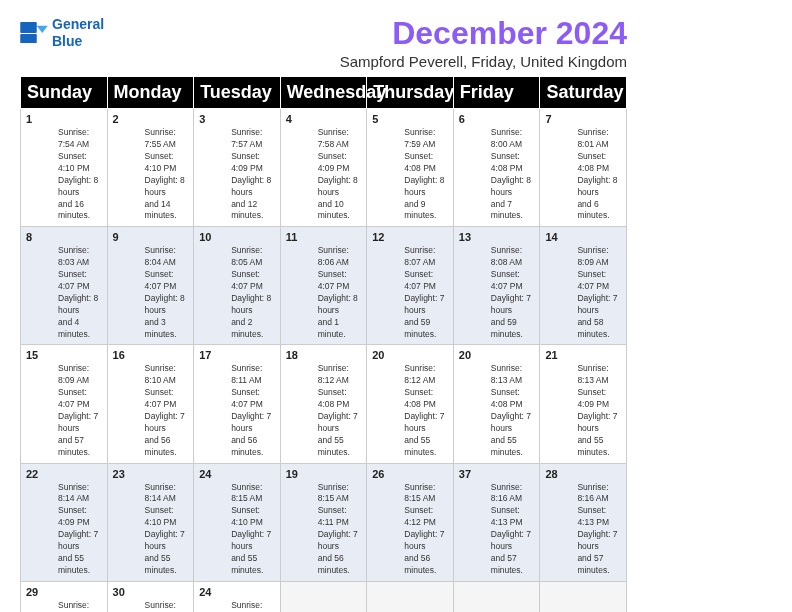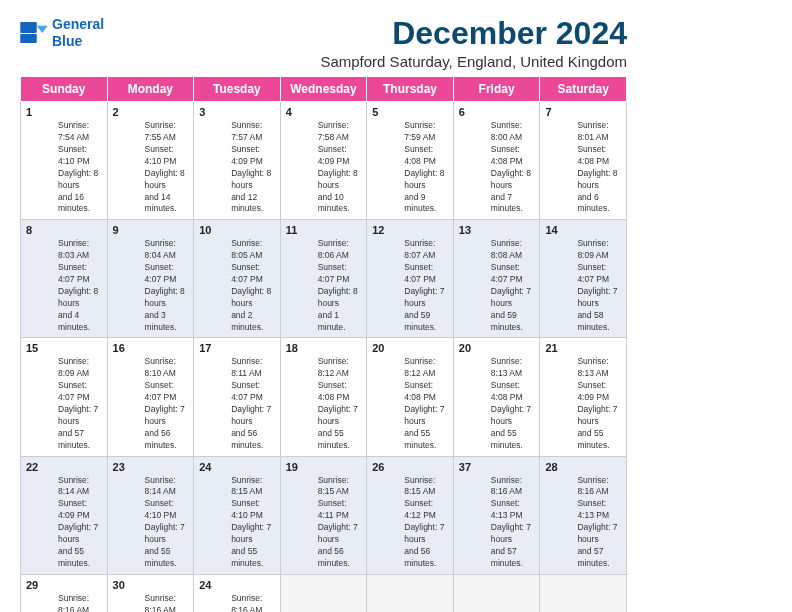--- a/index.html
+++ b/index.html
@@ -38,40 +38,40 @@
     .logo-icon {
       width: 28px;
       height: 22px;
     }
     .title-section {
       text-align: right;
     }
     .month-title {
       font-size: 32px;
       font-weight: bold;
-      color: #0c4a6e;
+      color: #8b5cf6;
       line-height: 1.1;
     }
     .subtitle {
       font-size: 15px;
       color: #333;
       margin-top: 2px;
     }
     .calendar-table {
       width: 100%;
       border-collapse: collapse;
       table-layout: fixed;
     }
     .calendar-table th {
-      background-color: #ec4899;
+      background-color: #000000;
       color: #fff;
-      font-size: 12px;
+      font-size: 18px;
       font-weight: bold;
       padding: 5px 6px;
-      text-align: center;
+      text-align: left;
       border: 1px solid #fff;
     }
     .calendar-table td {
       border: 1px solid #ccc;
       vertical-align: top;
       padding: 4px 5px;
       font-size: 9px;
       color: #333;
       height: 80px;
       background: #fff;
@@ -108,21 +108,21 @@
         <rect x="0" y="13" width="18" height="10" rx="1" fill="#1565c0"></rect>
         <polygon points="18,4 30,4 24,12" fill="#42a5f5"></polygon>
       </svg>
       <div class="logo-text">
         <div><span>General</span></div>
         <div><span>Blue</span></div>
       </div>
     </div>
     <div class="title-section">
       <div class="month-title">December 2024</div>
-      <div class="subtitle">Sampford Saturday, England, United Kingdom</div>
+      <div class="subtitle">Sampford Peverell, Friday, United Kingdom</div>
     </div>
   </div>
 
   <table class="calendar-table">
     <thead>
       <tr>
         <th>Sunday</th>
         <th>Monday</th>
         <th>Tuesday</th>
         <th>Wednesday</th>

